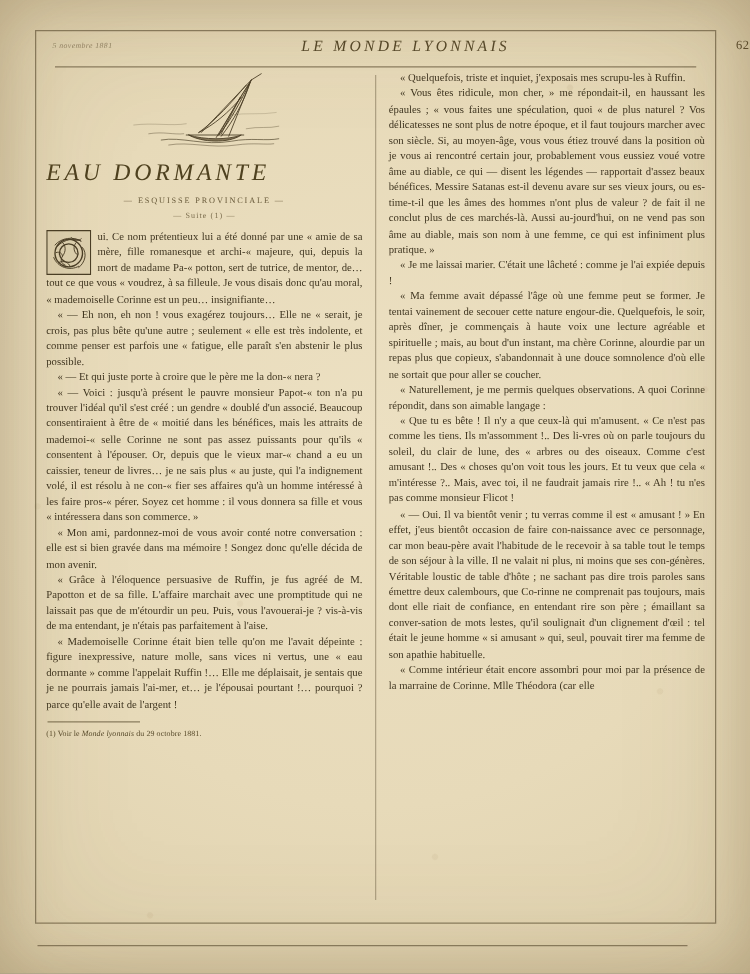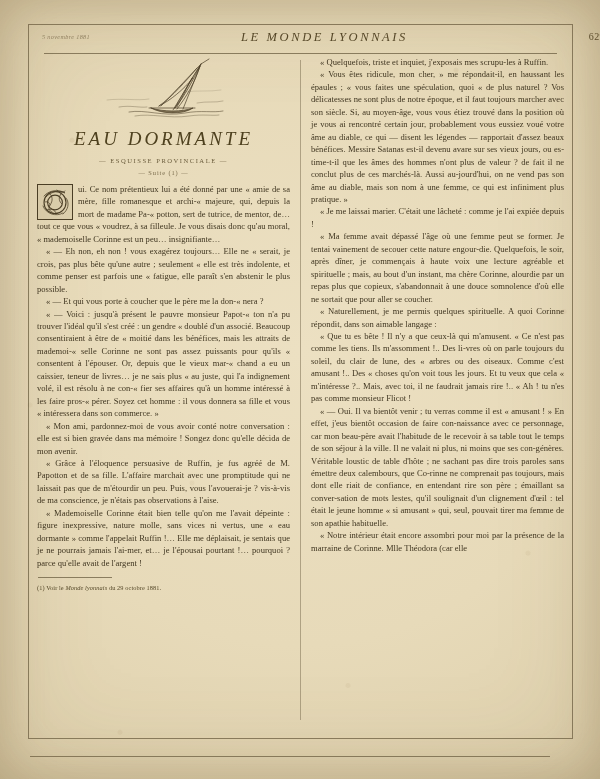--- a/index.html
+++ b/index.html
@@ -139,21 +139,20 @@
 
   
   .vignette {
     width: 253px;
     height: 66px;
     position: relative;
   }
   .vignette svg { display: block; margin: 0 auto; }
 
   .art-title {
-    text-align: center;
     font-size: 19px;
     font-style: italic;
     letter-spacing: 3.0px;
     color: #4e411f;
     margin-top: 6px;
     white-space: nowrap;
   }
   .art-sub {
     text-align: center;
     font-size: 6.6px;
@@ -295,42 +294,42 @@
                 <path d="M10 26 C14 24 18 26 19 29"></path>
                 <path d="M20 6 C22 9 26 9 28 7"></path>
                 <path d="M8 18 C11 17 13 19 13 21"></path>
               </g>
             </svg>
           </div>
           <p class="p-hang">ui. Ce nom prétentieux lui a été donné par une « amie de sa mère, fille romanesque et archi-« majeure, qui, depuis la mort de madame Pa-« potton, sert de tutrice, de mentor, de… tout ce que vous « voudrez, à sa filleule. Je vous disais donc qu'au moral, « mademoiselle Corinne est un peu… insignifiante…</p>
         </div>
 
         <p class="p-indent">« — Eh non, eh non ! vous exagérez toujours… Elle ne « serait, je crois, pas plus bête qu'une autre ; seulement « elle est très indolente, et comme penser est parfois une « fatigue, elle paraît s'en abstenir le plus possible.</p>
-        <p class="p-indent">« — Et qui vous porte à coucher que le père me la don-« nera ?</p>
+        <p class="p-indent">« — Et qui juste porte à croire que le père me la don-« nera ?</p>
         <p class="p-indent">« — Voici : jusqu'à présent le pauvre monsieur Papot-« ton n'a pu trouver l'idéal qu'il s'est créé : un gendre « doublé d'un associé. Beaucoup consentiraient à être de « moitié dans les bénéfices, mais les attraits de mademoi-« selle Corinne ne sont pas assez puissants pour qu'ils « consentent à l'épouser. Or, depuis que le vieux mar-« chand a eu un caissier, teneur de livres… je ne sais plus « au juste, qui l'a indignement volé, il est résolu à ne con-« fier ses affaires qu'à un homme intéressé à les faire pros-« pérer. Soyez cet homme : il vous donnera sa fille et vous « intéressera dans son commerce. »</p>
         <p class="p-indent">« Mon ami, pardonnez-moi de vous avoir conté notre conversation : elle est si bien gravée dans ma mémoire ! Songez donc qu'elle décida de mon avenir.</p>
-        <p class="p-indent">« Grâce à l'éloquence persuasive de Ruffin, je fus agréé de M. Papotton et de sa fille. L'affaire marchait avec une promptitude qui ne laissait pas que de m'étourdir un peu. Puis, vous l'avouerai-je ? vis-à-vis de ma conscience, je n'étais pas observations à l'aise.</p>
+        <p class="p-indent">« Grâce à l'éloquence persuasive de Ruffin, je fus agréé de M. Papotton et de sa fille. L'affaire marchait avec une promptitude qui ne laissait pas que de m'étourdir un peu. Puis, vous l'avouerai-je ? vis-à-vis de ma entendant, je n'étais pas parfaitement à l'aise.</p>
         <p class="p-indent">« Mademoiselle Corinne était bien telle qu'on me l'avait dépeinte : figure inexpressive, nature molle, sans vices ni vertus, une « eau dormante » comme l'appelait Ruffin !… Elle me déplaisait, je sentais que je ne pourrais jamais l'ai-mer, et… je l'épousai pourtant !… pourquoi ? parce qu'elle avait de l'argent !</p>
 
         <div class="footnote-rule"></div>
         <div class="footnote">
           <span>(1)</span>
           <span>Voir le </span><span class="it">Monde lyonnais</span><span> du 29 octobre 1881.</span>
         </div>
       </div>
     </div>
 
     <div class="col col-right">
       <div class="body-text">
         <p class="p-indent">« Quelquefois, triste et inquiet, j'exposais mes scrupu-les à Ruffin.</p>
         <p class="p-indent">« Vous êtes ridicule, mon cher, » me répondait-il, en haussant les épaules ; « vous faites une spéculation, quoi « de plus naturel ? Vos délicatesses ne sont plus de notre époque, et il faut toujours marcher avec son siècle. Si, au moyen-âge, vous vous étiez trouvé dans la position où je vous ai rencontré certain jour, probablement vous eussiez voué votre âme au diable, ce qui — disent les légendes — rapportait d'assez beaux bénéfices. Messire Satanas est-il devenu avare sur ses vieux jours, ou es-time-t-il que les âmes des hommes n'ont plus de valeur ? de fait il ne conclut plus de ces marchés-là. Aussi au-jourd'hui, on ne vend pas son âme au diable, mais son nom à une femme, ce qui est infiniment plus pratique. »</p>
         <p class="p-indent">« Je me laissai marier. C'était une lâcheté : comme je l'ai expiée depuis !</p>
         <p class="p-indent">« Ma femme avait dépassé l'âge où une femme peut se former. Je tentai vainement de secouer cette nature engour-die. Quelquefois, le soir, après dîner, je commençais à haute voix une lecture agréable et spirituelle ; mais, au bout d'un instant, ma chère Corinne, alourdie par un repas plus que copieux, s'abandonnait à une douce somnolence d'où elle ne sortait que pour aller se coucher.</p>
-        <p class="p-indent">« Naturellement, je me permis quelques spirituelle. A quoi Corinne répondit, dans son aimable langage :</p>
+        <p class="p-indent">« Naturellement, je me permis quelques observations. A quoi Corinne répondit, dans son aimable langage :</p>
         <p class="p-indent">« Que tu es bête ! Il n'y a que ceux-là qui m'amusent. « Ce n'est pas comme les tiens. Ils m'assomment !.. Des li-vres où on parle toujours du soleil, du clair de lune, des « arbres ou des oiseaux. Comme c'est amusant !.. Des « choses qu'on voit tous les jours. Et tu veux que cela « m'intéresse ?.. Mais, avec toi, il ne faudrait jamais rire !.. « Ah ! tu n'es pas comme monsieur Flicot !</p>
         <p class="p-indent">« — Oui. Il va bientôt venir ; tu verras comme il est « amusant ! » En effet, j'eus bientôt occasion de faire con-naissance avec ce personnage, car mon beau-père avait l'habitude de le recevoir à sa table tout le temps de son séjour à la ville. Il ne valait ni plus, ni moins que ses con-génères. Véritable loustic de table d'hôte ; ne sachant pas dire trois paroles sans émettre deux calembours, que Co-rinne ne comprenait pas toujours, mais dont elle riait de confiance, en entendant rire son père ; émaillant sa conver-sation de mots lestes, qu'il soulignait d'un clignement d'œil : tel était le jeune homme « si amusant » qui, seul, pouvait tirer ma femme de son apathie habituelle.</p>
-        <p class="p-indent">« Notre intérieur était encore assombri pour moi par la présence de la marraine de Corinne. Mlle Théodora (car elle</p>
+        <p class="p-indent">« Comme intérieur était encore assombri pour moi par la présence de la marraine de Corinne. Mlle Théodora (car elle</p>
       </div>
     </div>
   </div>
 
   <div class="rule-bottom"></div>
 </div>
 
 </body></html>

